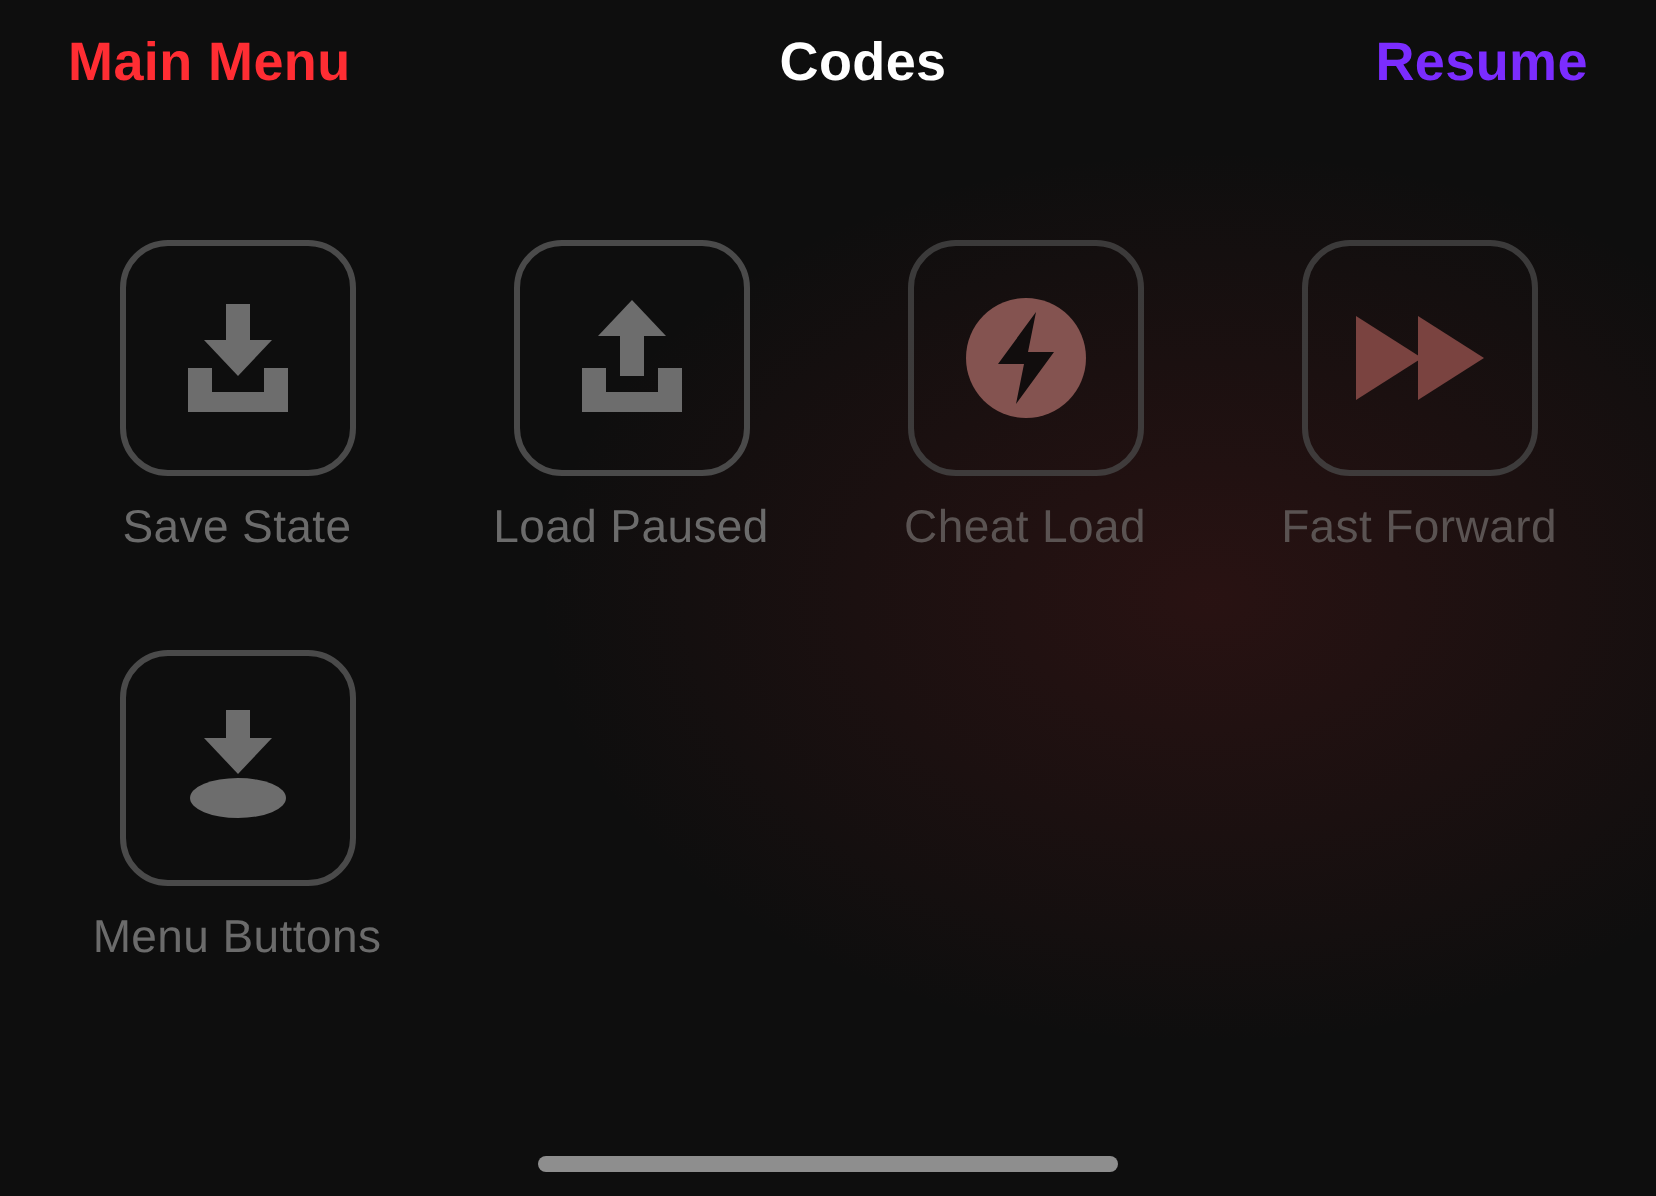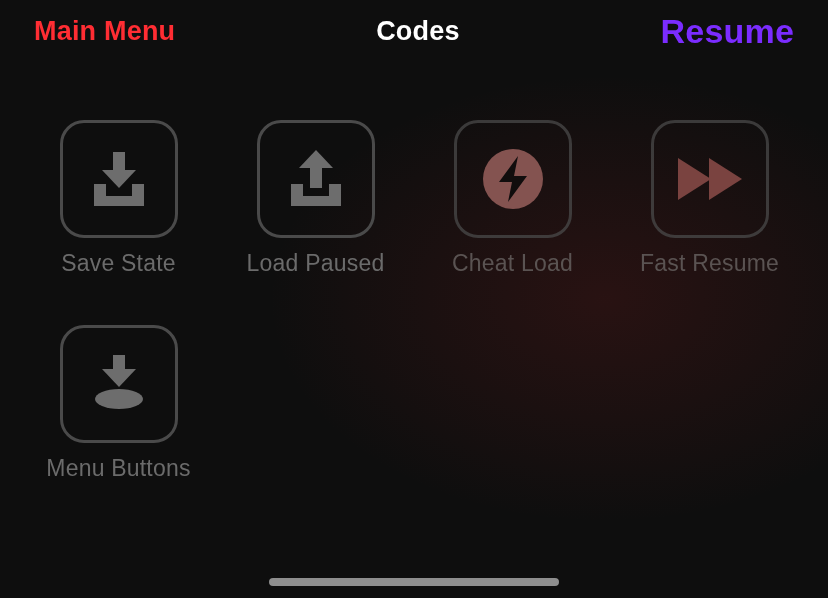--- a/index.html
+++ b/index.html
@@ -27,21 +27,21 @@
     cursor: pointer;
   }
   .title {
     color: #ffffff;
     font-size: 27px;
     font-weight: 700;
     letter-spacing: 0.2px;
   }
   .resume {
     color: #7b2cff;
-    font-size: 34px;
+    font-size: 27px;
     font-weight: 600;
     letter-spacing: 0.2px;
     cursor: pointer;
   }
   .grid {
     display: grid;
     grid-template-columns: repeat(4, 1fr);
     column-gap: 18px;
     row-gap: 28px;
     padding: 70px 44px 0 44px;
@@ -146,21 +146,21 @@
     <div class="tile tile-dim">
       <span>
         <svg width="78" height="58" viewBox="0 0 78 58">
           <g fill="#7a4340">
             <polygon points="7,8 7,50 40,29"></polygon>
             <polygon points="38,8 38,50 71,29"></polygon>
           </g>
         </svg>
       </span>
     </div>
-    <div class="label label-dim">Fast Resume</div>
+    <div class="label label-dim">Fast Forward</div>
   </div>
 
   <div class="cell">
     <div class="tile">
       <span>
         <svg width="70" height="70" viewBox="0 0 70 70">
           <g fill="#6d6d6d">
             <rect x="29" y="6" width="12" height="16"></rect>
             <polygon points="18,20 52,20 35,38"></polygon>
             <ellipse cx="35" cy="50" rx="24" ry="10"></ellipse>

